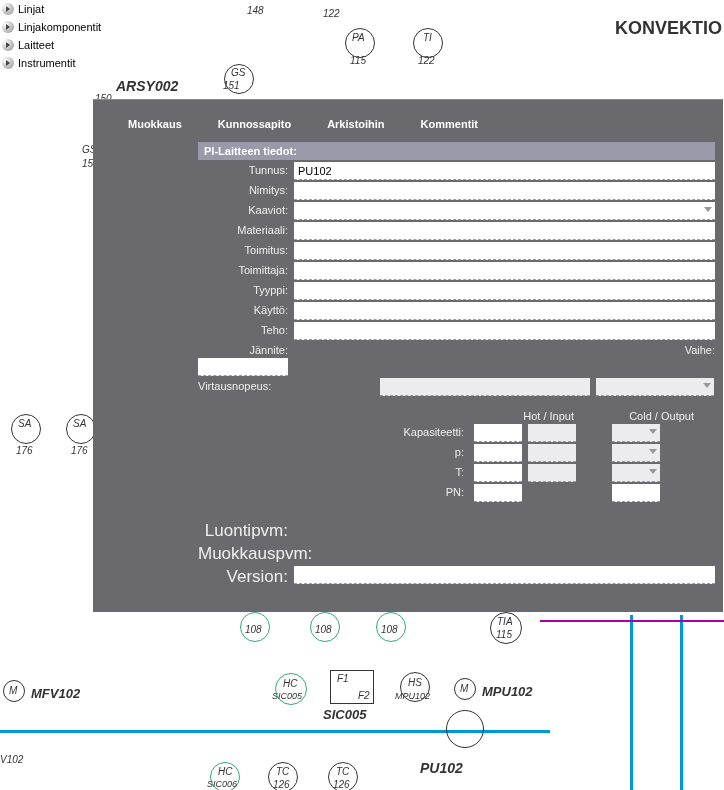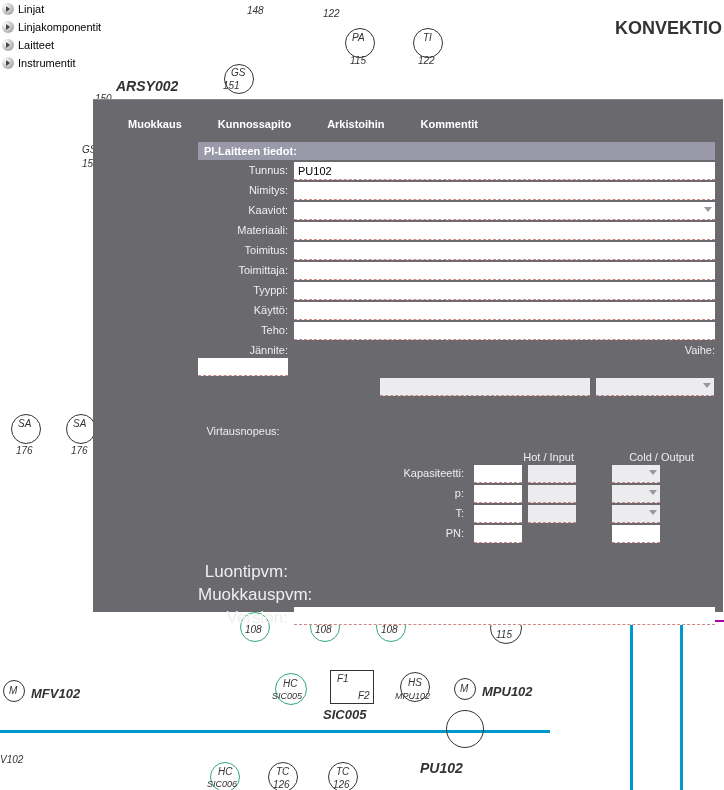--- a/index.html
+++ b/index.html
@@ -36,21 +36,21 @@
   .form .fld { height: 18px; background: #fff; border-bottom: 1px dashed #c88; width: 100%; }
   .form .fld.sel { position: relative; }
   .form .fld.sel::after { content: ''; position: absolute; right: 3px; top: 5px; width: 0; height: 0; border-left: 4px solid transparent; border-right: 4px solid transparent; border-top: 5px solid #999; }
   .form .fld input { border: none; outline: none; width: 100%; height: 100%; padding: 2px 4px; font-size: 11px; font-family: inherit; background: transparent; }
   
   .row2 { display: flex; gap: 4px; }
   .row2 .fld { flex: 1; }
   .row2 .mid-lbl { color: #eee; padding: 2px 8px 0 8px; white-space: nowrap; }
   
   .flow-row { display: grid; grid-template-columns: 90px 80px 210px 118px; column-gap: 6px; margin-top: 2px; }
-  .flow-row .lbl { text-align: center; color: #eee; padding-top: 2px; margin-top: 45px; }
+  .flow-row .lbl { text-align: left; color: #eee; padding-top: 2px; }
   .flow-row .fld { height: 18px; background: #ececee; border-bottom: 1px dashed #c88; }
   .flow-row .fld.sel { position: relative; }
   .flow-row .fld.sel::after { content: ''; position: absolute; right: 3px; top: 5px; width: 0; height: 0; border-left: 4px solid transparent; border-right: 4px solid transparent; border-top: 5px solid #999; }
   
   .hc-head { display: grid; grid-template-columns: 270px 120px 120px; margin-top: 14px; }
   .hc-head .h { color: #eee; text-align: right; font-size: 11px; padding-right: 14px; }
   
   .hc-row { display: grid; grid-template-columns: 270px 48px 48px 24px 48px 48px; column-gap: 6px; margin-top: 2px; }
   .hc-row .lbl { text-align: right; color: #eee; padding-top: 2px; padding-right: 4px; }
   .hc-row .fld { height: 18px; background: #fff; border-bottom: 1px dashed #c88; }

